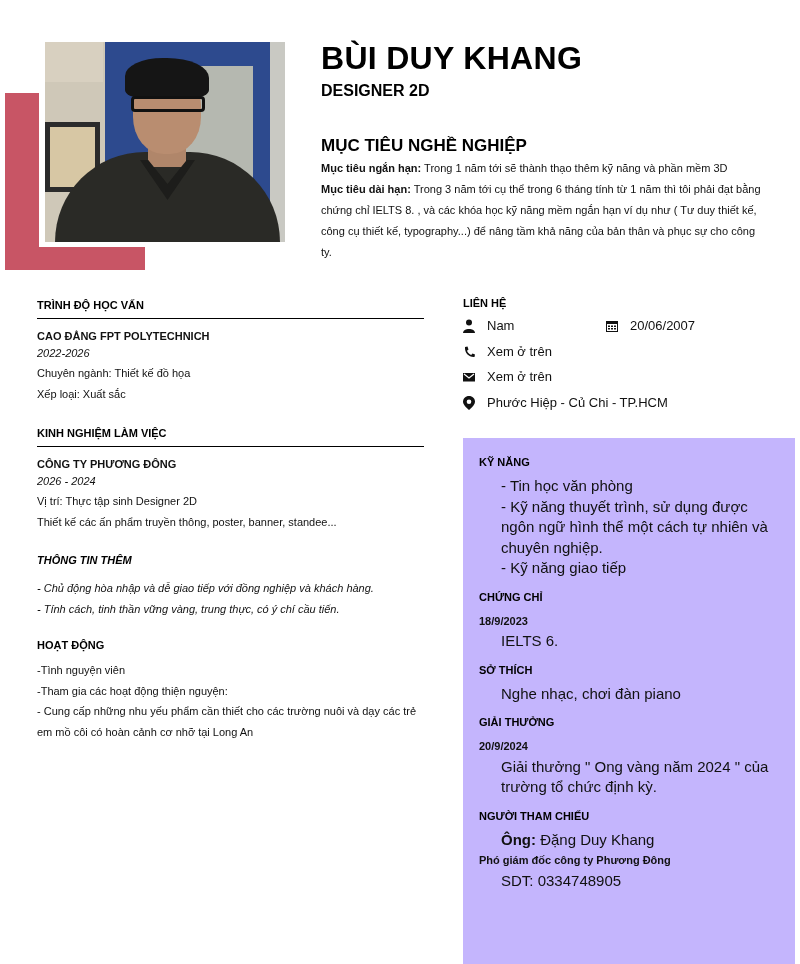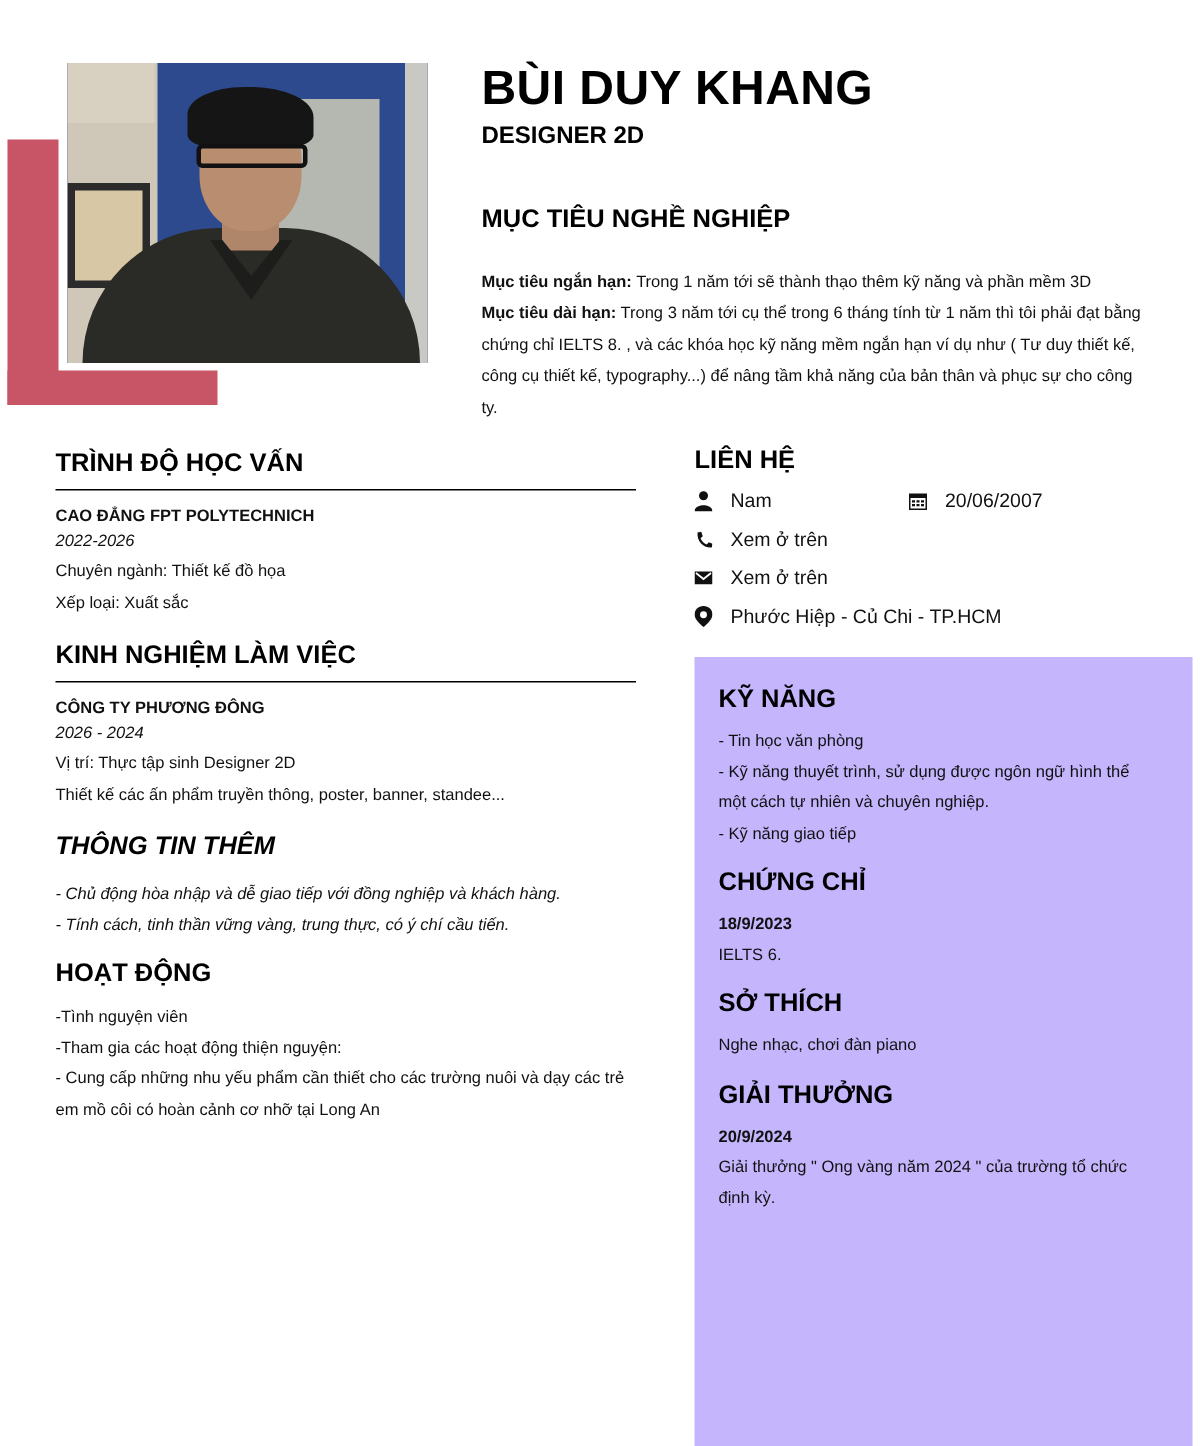--- a/index.html
+++ b/index.html
@@ -21,42 +21,42 @@
     .photo .face { position: absolute; left: 88px; top: 30px; width: 68px; height: 82px; background: #b98d70; border-radius: 40% 40% 45% 45%; }
     .photo .hair { position: absolute; left: 80px; top: 16px; width: 84px; height: 40px; background: #151515; border-radius: 45% 50% 20% 20%; }
     .photo .glasses { position: absolute; left: 86px; top: 54px; width: 74px; height: 16px; border: 3px solid #111; border-radius: 4px; }
     .photo .collar { position: absolute; left: 95px; top: 118px; width: 55px; height: 40px; background: #1d1d1b; clip-path: polygon(0 0, 50% 100%, 100% 0, 85% 0, 50% 60%, 15% 0); }
 
     .name { position: absolute; left: 321px; top: 40px; font-size: 32px; font-weight: bold; letter-spacing: 0.3px; color: #000; }
     .role { position: absolute; left: 321px; top: 82px; font-size: 16px; font-weight: bold; color: #000; }
 
     .h2 { font-size: 17px; font-weight: bold; color: #000; }
     .objective { position: absolute; left: 321px; top: 136px; width: 445px; }
-    .objective .h2 { margin-bottom: 22px; }
+    .objective .h2 { margin-bottom: 2px; }
     .objective p { font-size: 11px; line-height: 21px; }
     .objective b { font-weight: bold; }
 
     .left-col { position: absolute; left: 37px; width: 387px; }
-    .sec-title { font-size: 17px; font-weight: bold; color: #000; }
+    .sec-title { font-size: 11px; font-weight: bold; color: #000; }
     .rule { height: 1px; background: #000; margin-top: 7px; margin-bottom: 10px; }
     .item-title { font-size: 11px; font-weight: bold; line-height: 14px; }
     .item-date { font-size: 11px; font-style: italic; line-height: 20px; }
     .line { font-size: 11px; line-height: 20.5px; }
 
     .contact { position: absolute; left: 463px; top: 297px; width: 330px; }
     .contact .row { position: relative; height: 25.5px; font-size: 13px; }
     .contact .ico { position: absolute; left: 0; top: 1px; width: 12px; height: 14px; }
     .contact .txt { position: absolute; left: 24px; top: 0; }
     .contact .ico2 { position: absolute; left: 143px; top: 2px; width: 12px; height: 12px; }
     .contact .txt2 { position: absolute; left: 167px; top: 0; }
 
     .pink { position: absolute; left: 463px; top: 438px; width: 332px; height: 646px; background: #c4b5fd; }
     .pink .inner { position: absolute; left: 16px; top: 18px; width: 290px; }
     .pink .sec-title { margin-bottom: 8px; }
-    .pink .line { font-size: 11px; line-height: 20.5px; }
+    .pink .line { font-size: 15px; line-height: 20.5px; margin-left: 22px; }
     .pink .bold-line { font-size: 11px; font-weight: bold; line-height: 20.5px; }
     .watermark { position: absolute; right: 32px; bottom: 10px; font-family: "Liberation Mono", monospace; font-size: 11px; color: #666; }
   </style>
 </head>
 <body>
 
 <div class="deco-vert"></div>
 <div class="deco-horz"></div>
 
 <div class="photo">
@@ -171,15 +171,21 @@
     </div>
     <div style="margin-top:12px;">
       <div class="sec-title">SỞ THÍCH</div>
       <div class="line">Nghe nhạc, chơi đàn piano</div>
     </div>
     <div style="margin-top:12px;">
       <div class="sec-title">GIẢI THƯỞNG</div>
       <div class="bold-line">20/9/2024</div>
       <div class="line">Giải thưởng " Ong vàng năm 2024 " của trường tổ chức định kỳ.</div>
     </div>
+    <div style="margin-top:12px;">
+      <div class="sec-title">NGƯỜI THAM CHIẾU</div>
+      <div class="line"><b>Ông:</b><span> Đặng Duy Khang</span></div>
+      <div class="bold-line">Phó giám đốc công ty Phương Đông</div>
+      <div class="line">SDT: 0334748905</div>
+    </div>
   </div>
   <div class="watermark">@jobgovn.com</div>
 </div>
 
 </body></html>

